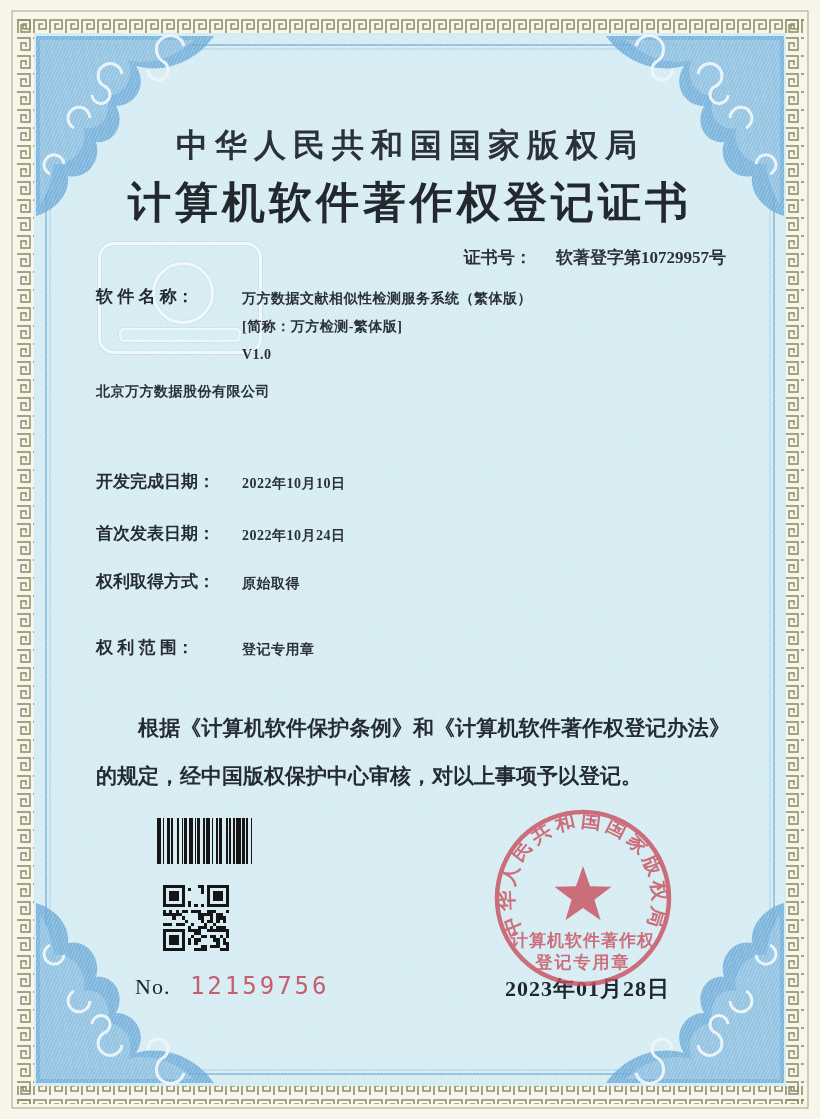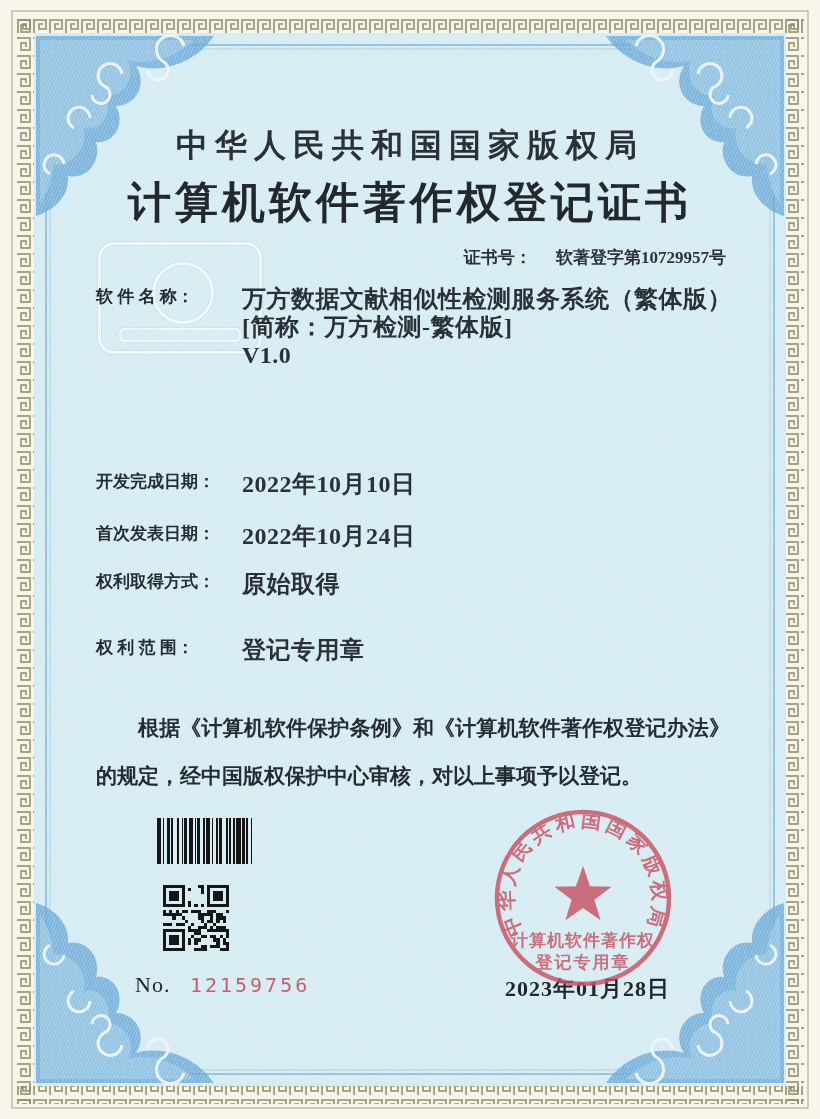--- a/index.html
+++ b/index.html
@@ -44,21 +44,21 @@
   }
   .cert-no{
     position:absolute;top:206px;right:38px;font-size:17px;font-weight:bold;color:#2c3138;
   }
   .cert-no .val{margin-left:20px;}
   .field-row{position:absolute;left:40px;white-space:nowrap;}
   .field-label{
     display:inline-block;min-width:142px;font-size:17px;font-weight:bold;
     vertical-align:top;color:#252b33;
   }
-  .field-value{display:inline-block;vertical-align:top;font-size:24px;font-weight:600;letter-spacing:.5px;color:#2a3037;}
+  .field-value{display:inline-block;vertical-align:top;font-size:14px;font-weight:600;letter-spacing:.5px;color:#2a3037;}
   .field-value .vline{line-height:28px;}
   .statement{
     position:absolute;left:40px;top:664px;width:634px;margin:0;
     font-size:21px;font-weight:600;line-height:48px;text-align:justify;
     text-indent:2em;color:#252b33;
   }
   .barcode{
     position:absolute;left:101px;top:778px;width:126px;height:46px;
     display:flex;align-items:stretch;
   }
@@ -67,21 +67,21 @@
   .qr{
     position:absolute;left:107px;top:845px;width:66px;height:66px;
     display:grid;grid-template-columns:repeat(21,1fr);grid-template-rows:repeat(21,1fr);
   }
   .qr .m{background:transparent;}
   .qr .on{background:#161616;}
   .serial-line{position:absolute;left:79px;top:932px;font-size:22px;}
   .serial-line .no-label{color:#20262e;letter-spacing:1px;}
   .serial-line .no-value{
     color:#c4606e;font-family:"DejaVu Sans Mono","Liberation Mono",monospace;
-    font-size:20px;letter-spacing:3px;margin-left:14px;
+    font-size:24px;letter-spacing:3px;margin-left:14px;
   }
   .issue-date{
     position:absolute;left:449px;top:934px;font-size:22px;font-weight:bold;
     letter-spacing:1px;color:#20262e;
   }
   svg.seal{position:absolute;left:483px;top:798px;z-index:3;opacity:.88;}
 </style>
 </head>
 <body>
 
@@ -148,20 +148,23 @@
     <div class="field-row" style="top:245px">
       <span class="field-label">软 件 名 称：</span>
       <span class="field-value">
         <div class="vline">万方数据文献相似性检测服务系统（繁体版）</div>
         <div class="vline">[简称：万方检测-繁体版]</div>
         <div class="vline">V1.0</div>
       </span>
     </div>
 
     <div class="field-row" style="top:338px">
+      <span class="field-value">
+        <div class="vline">北京万方数据股份有限公司</div>
+      </span>
     </div>
 
     <div class="field-row" style="top:430px">
       <span class="field-label">开发完成日期：</span>
       <span class="field-value">
         <div class="vline">2022年10月10日</div>
       </span>
     </div>
 
     <div class="field-row" style="top:482px">

